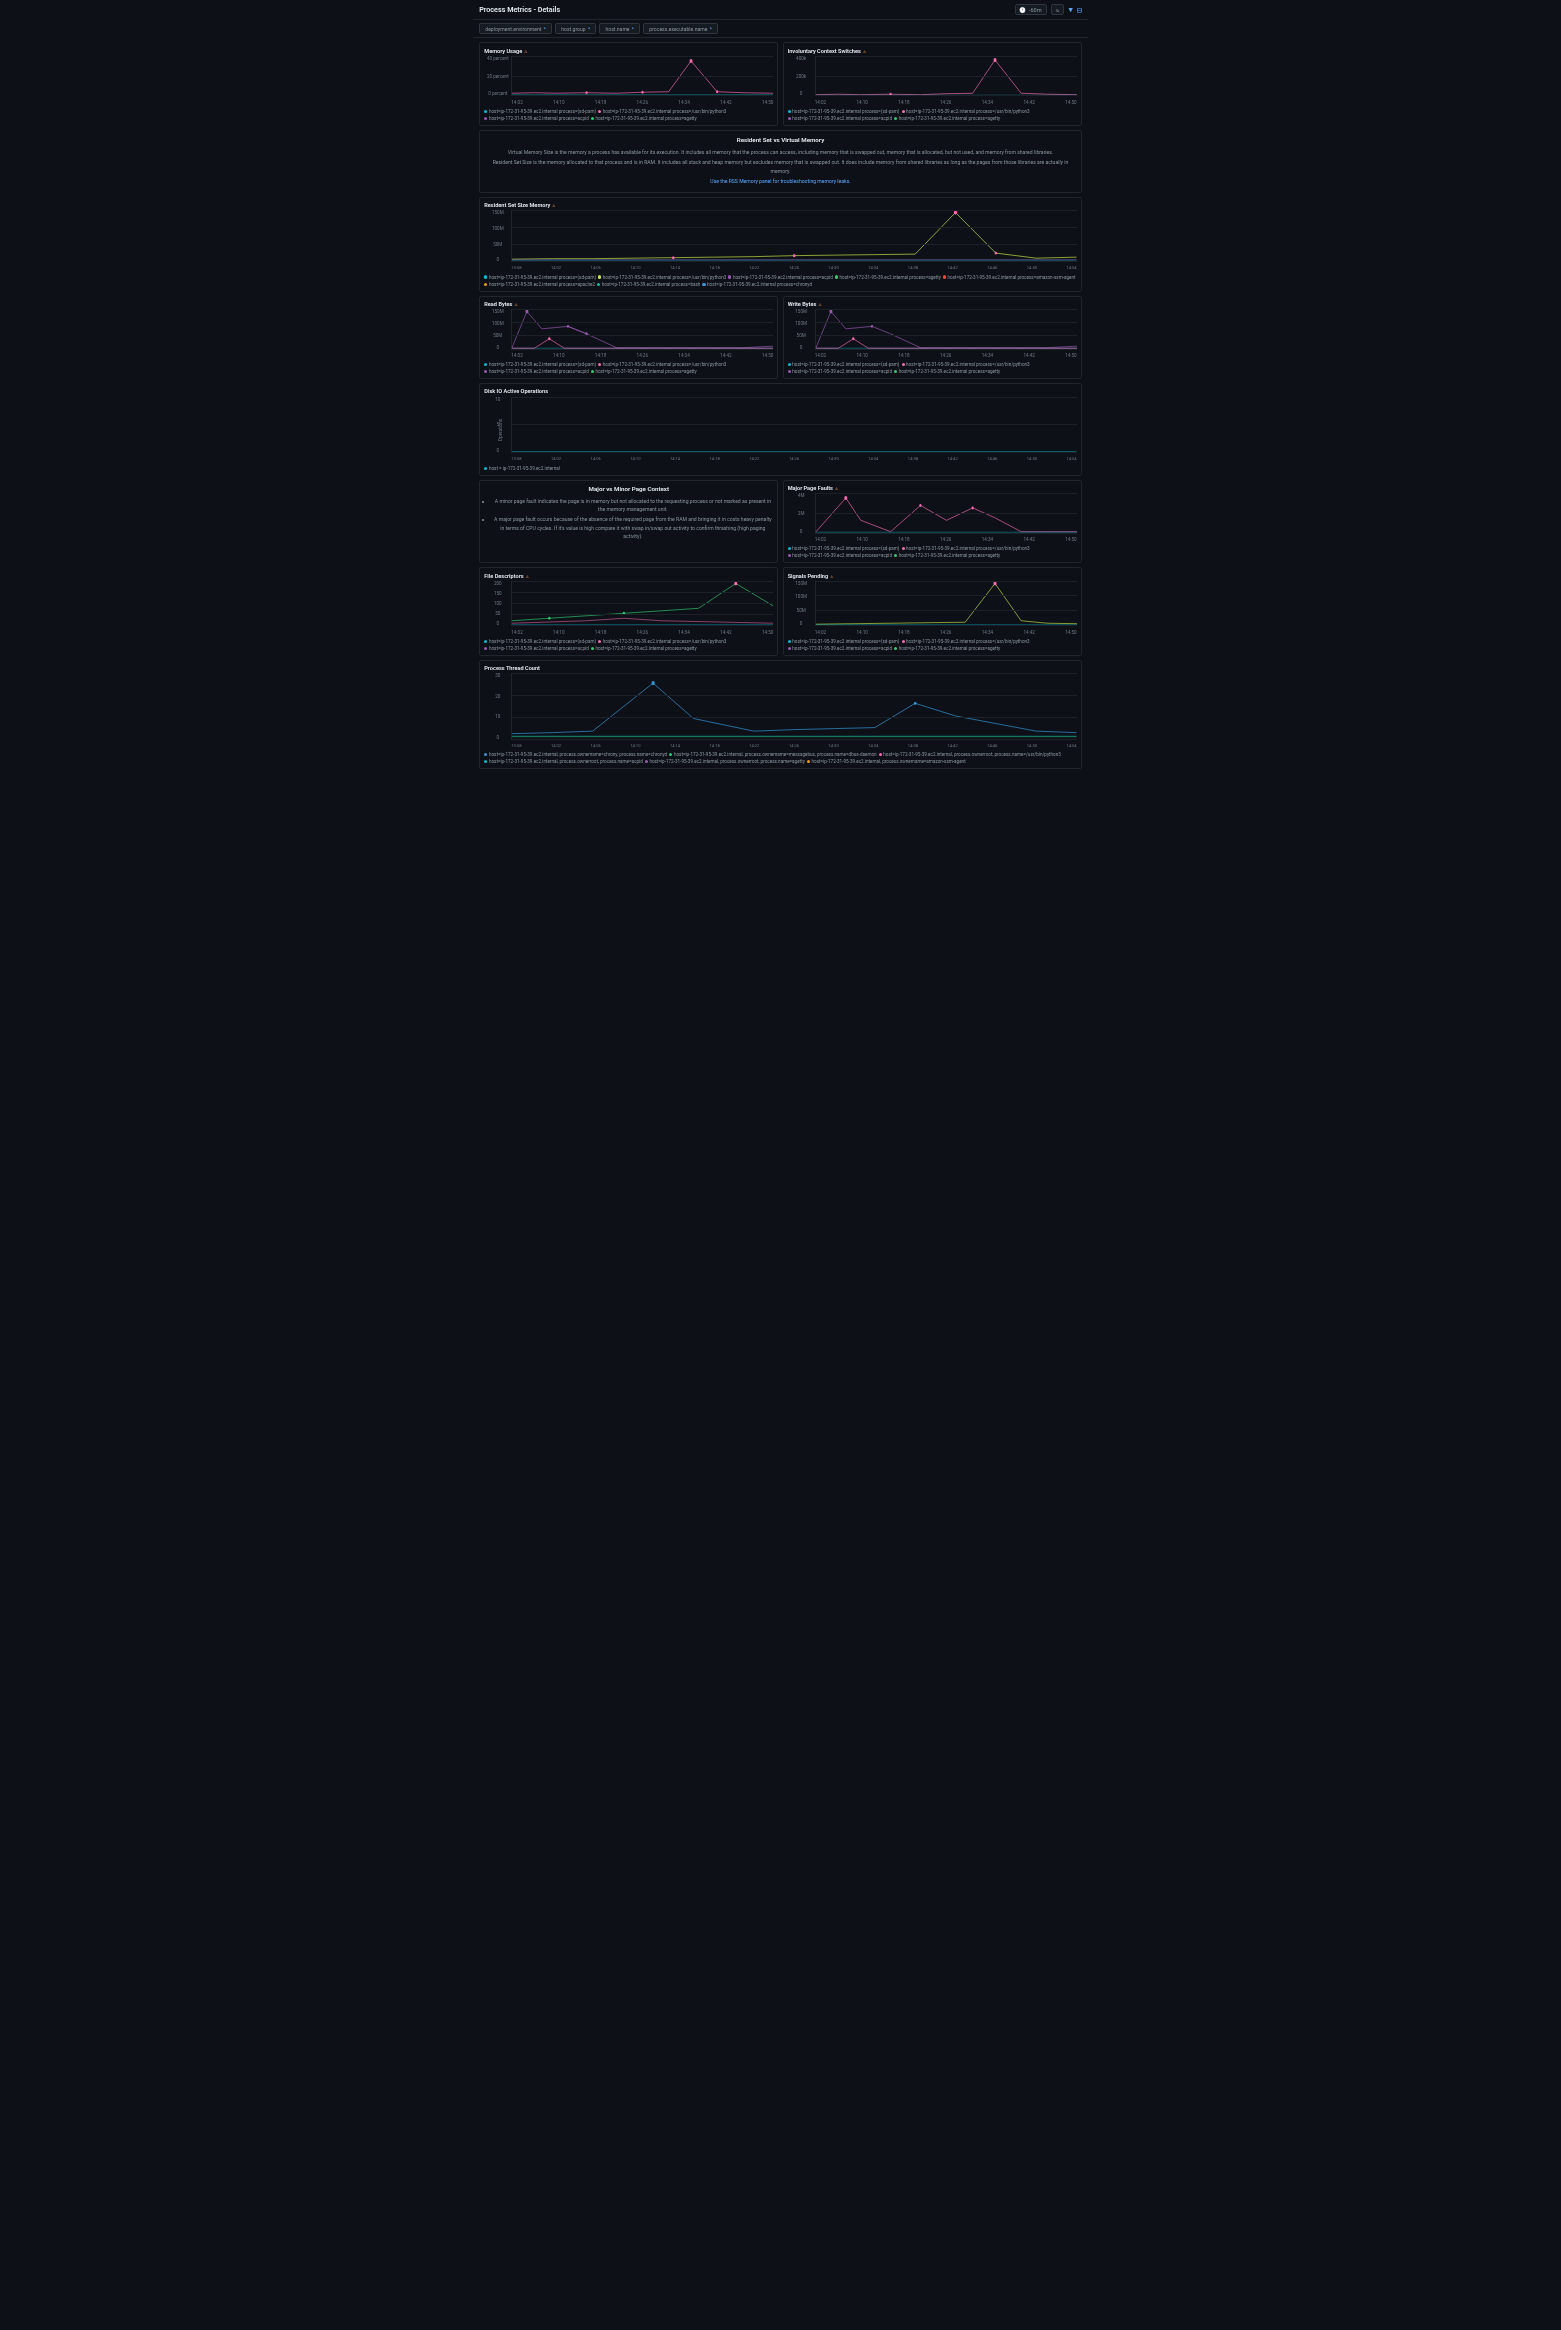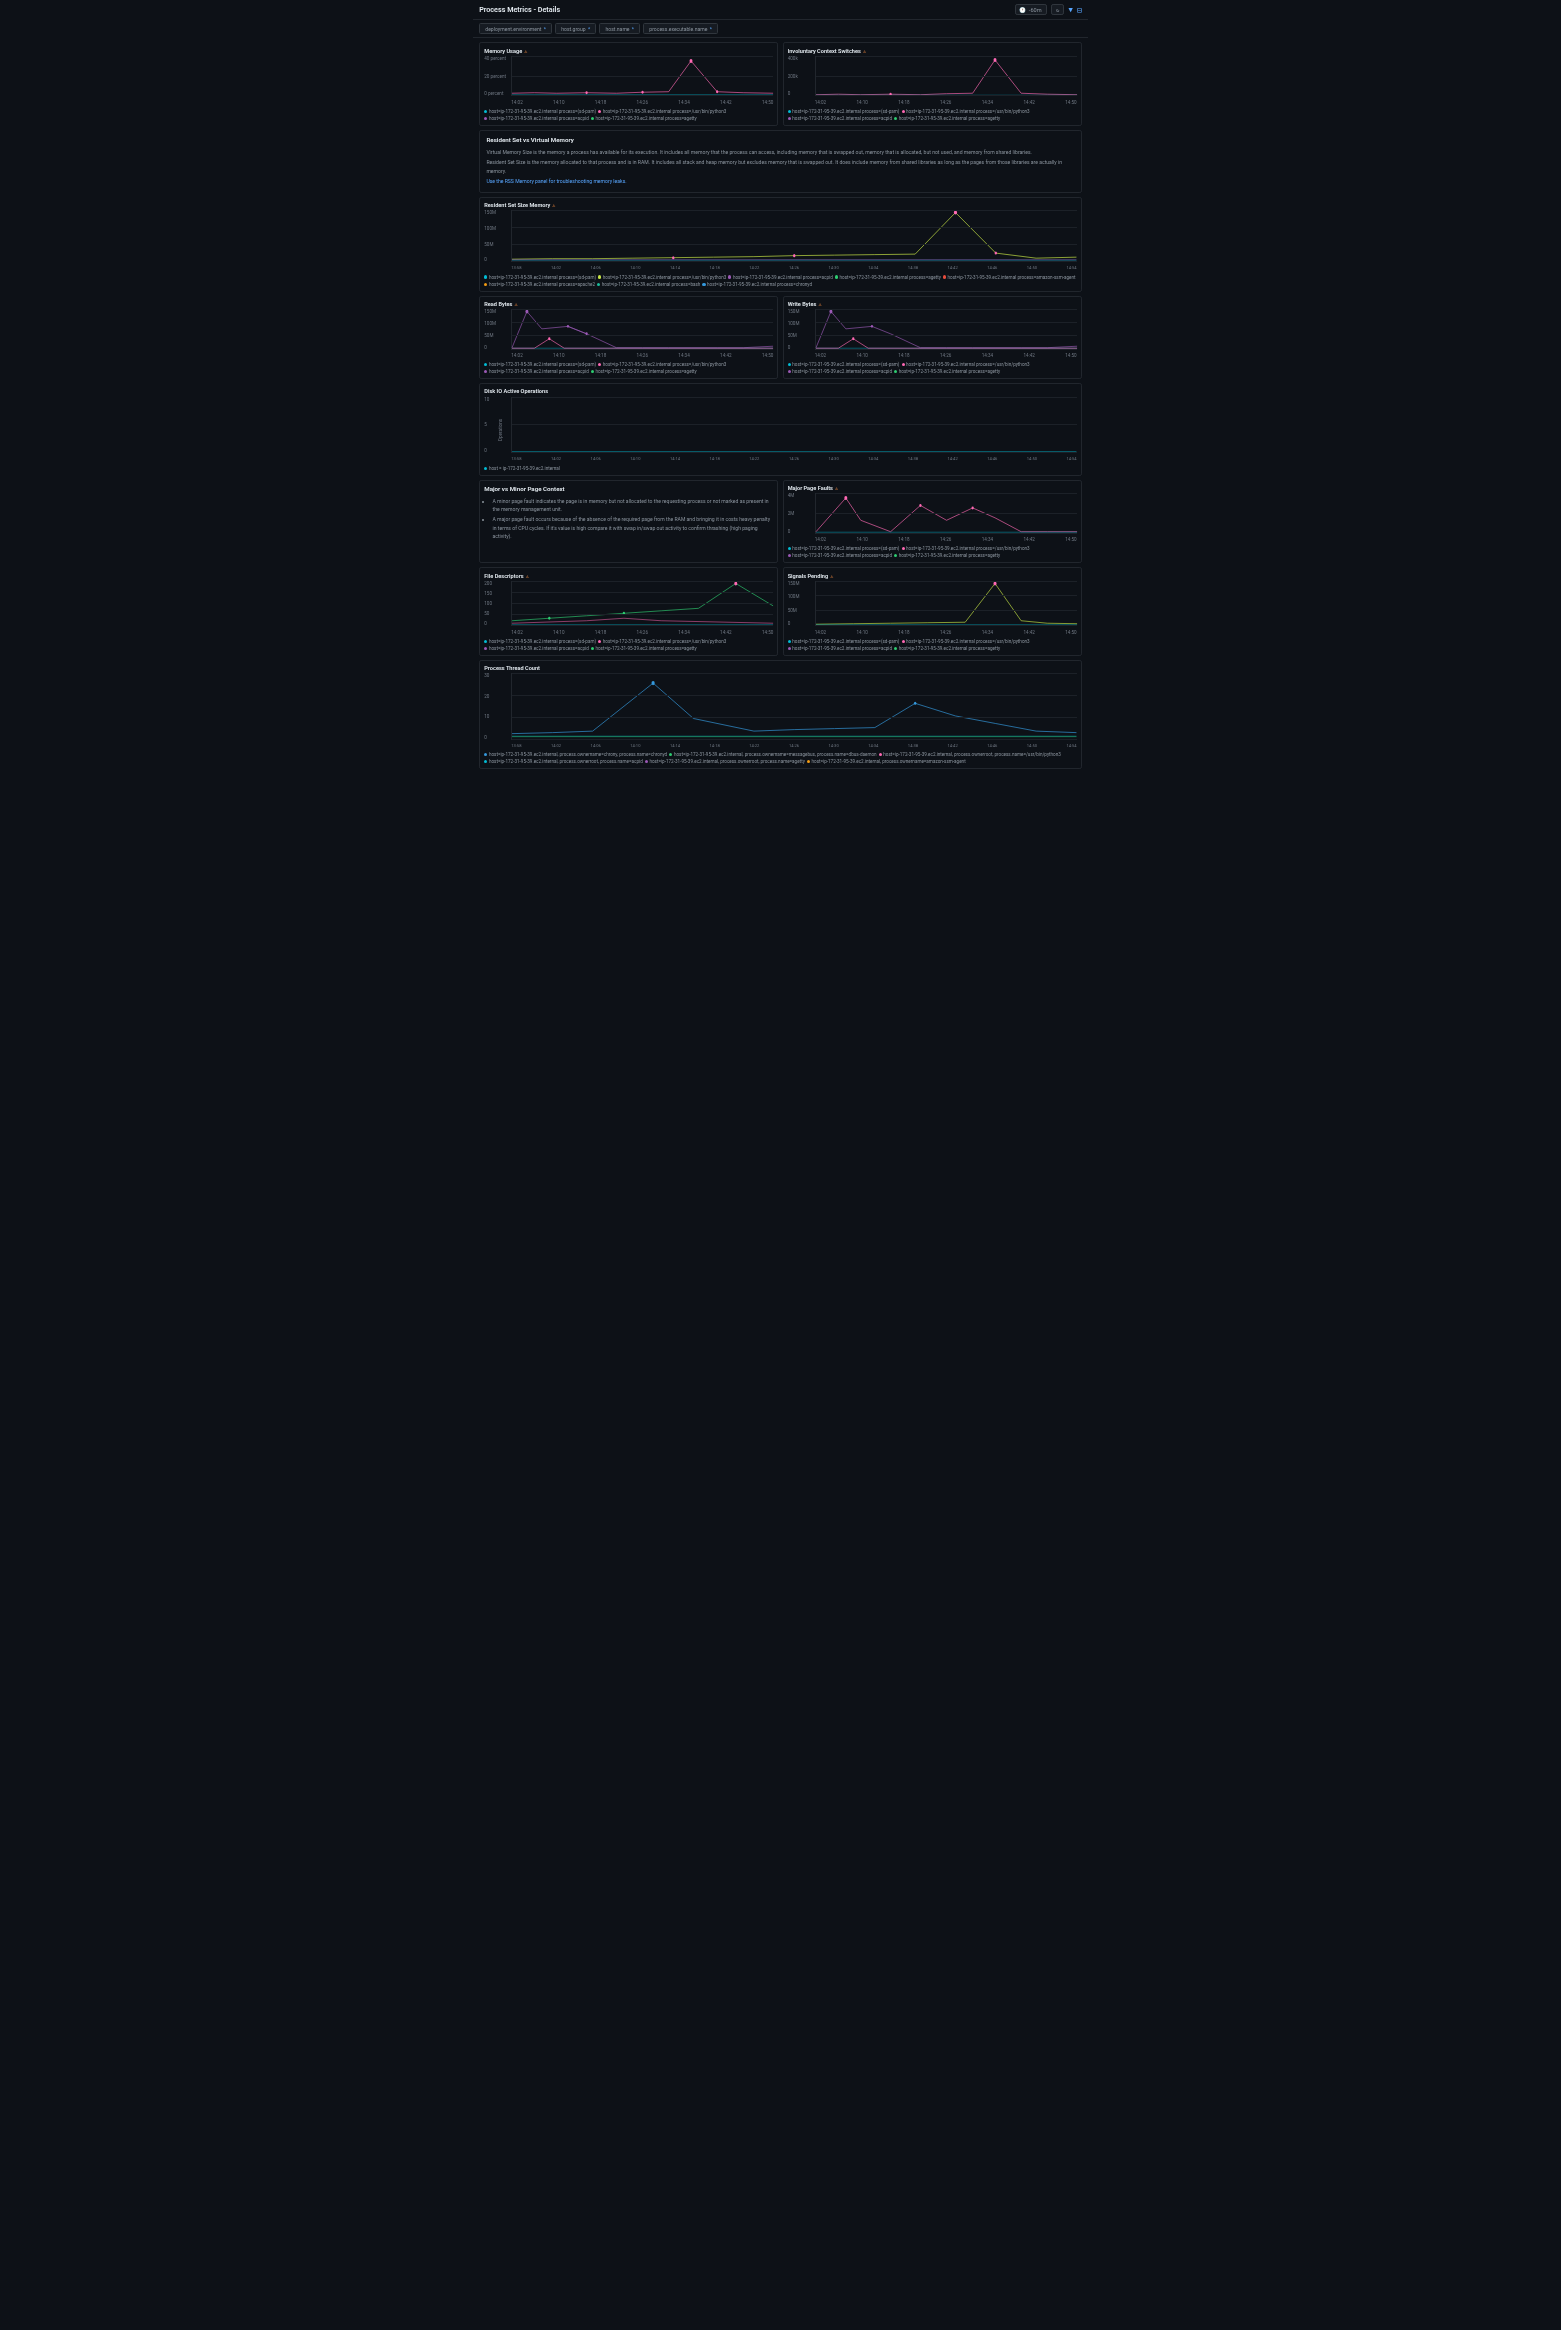--- a/index.html
+++ b/index.html
@@ -8,20 +8,21 @@
       color: #c9d1d9;
       font-family: -apple-system, BlinkMacSystemFont, 'Segoe UI', Roboto, monospace;
       font-size: 5.6px;
       min-height: 100vh;
     }
     .page-container {
       width: 100%;
       max-width: 615px;
       margin: 0 auto;
       padding: 0;
+      text-align: center;
     }
     .top-bar {
       display: flex;
       align-items: center;
       justify-content: space-between;
       padding: 4.1px 6.2px;
       border-bottom: 0.5px solid #21262d;
       background: #0d1117;
     }
     .page-title {

